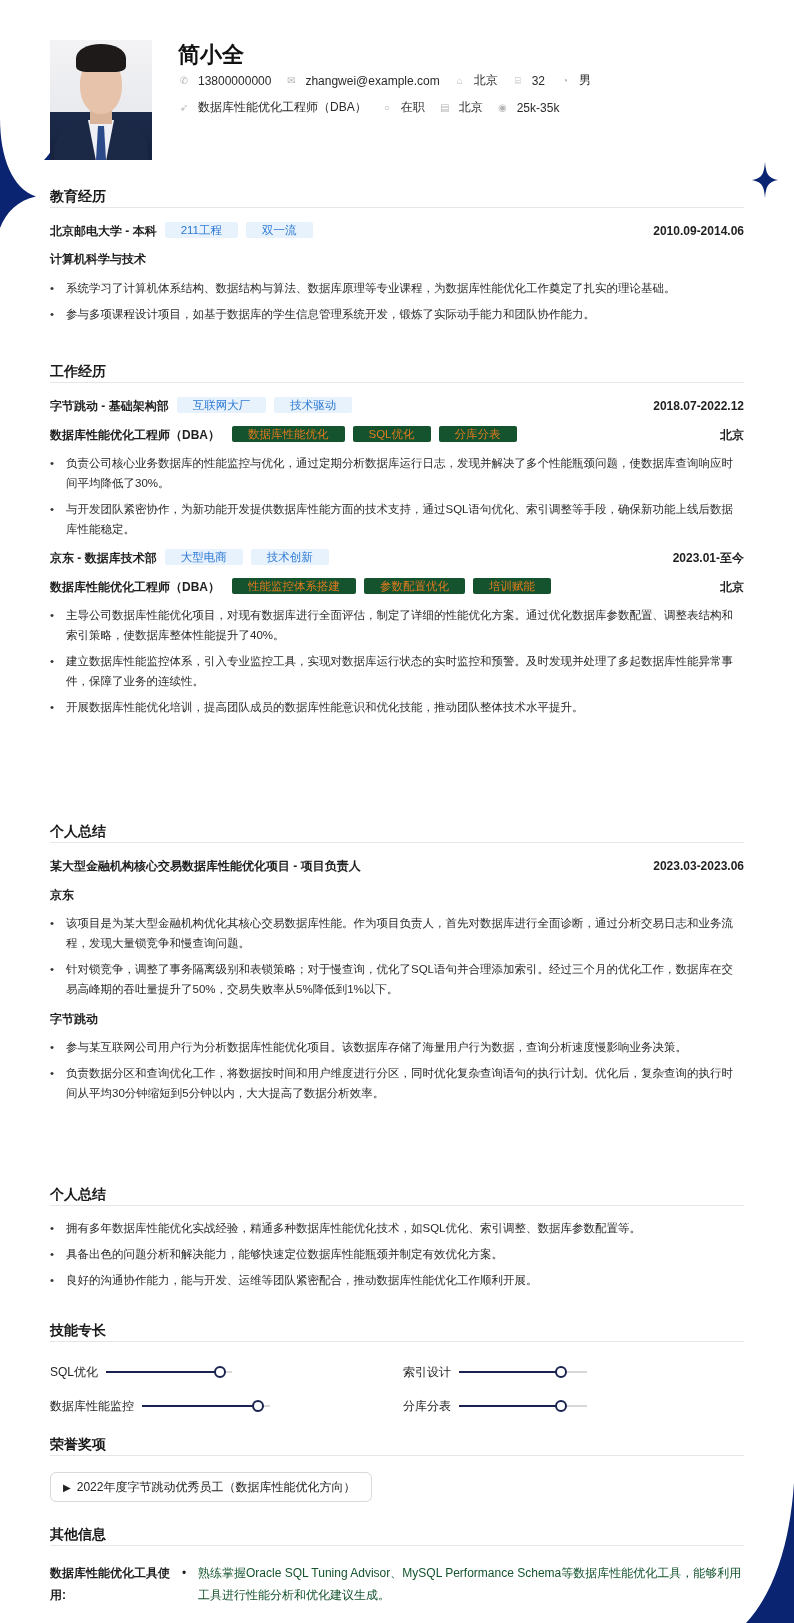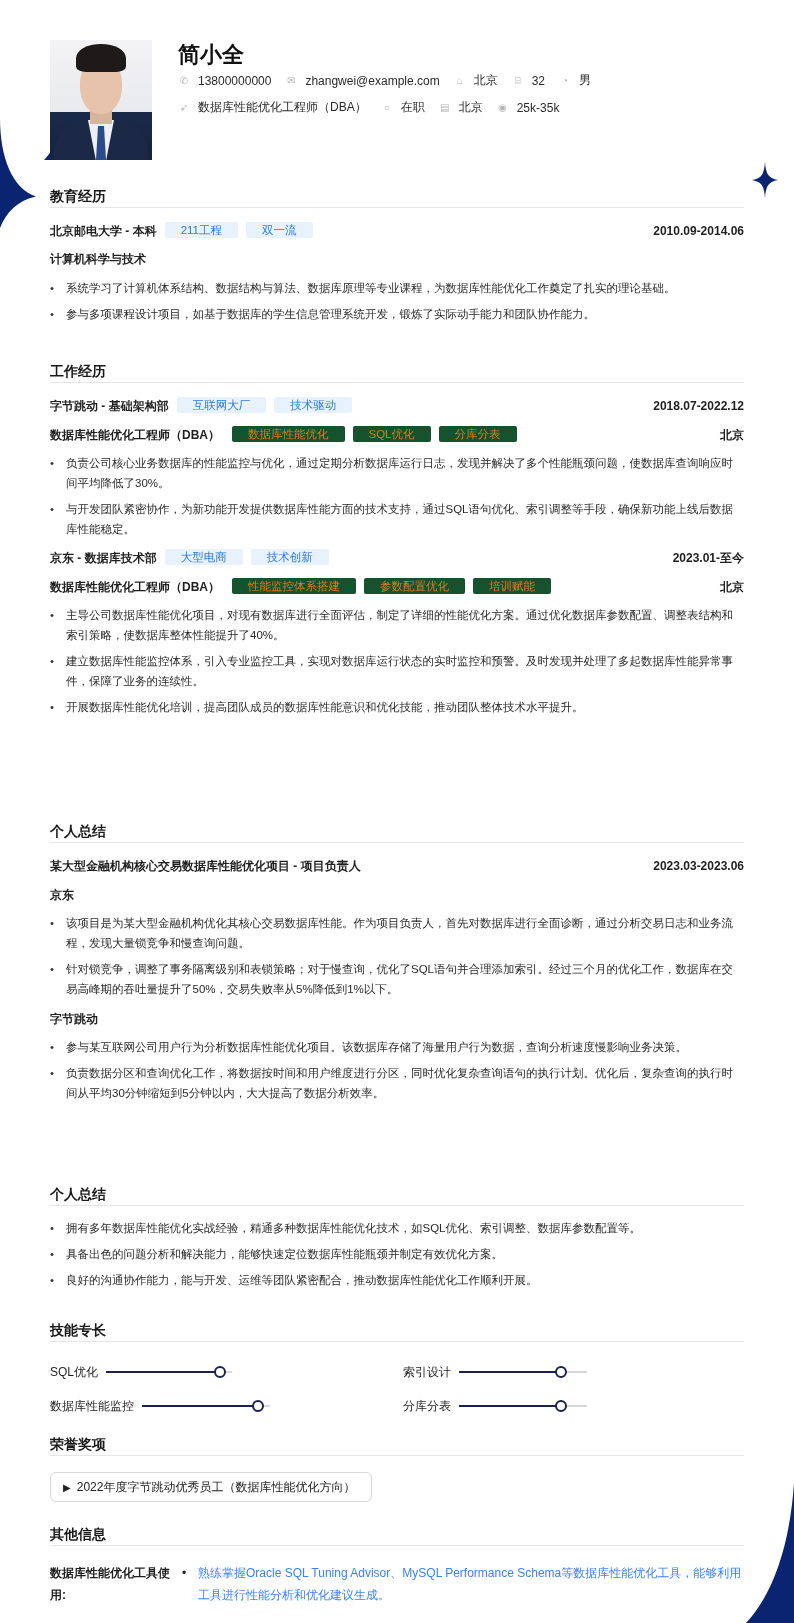--- a/index.html
+++ b/index.html
@@ -41,21 +41,21 @@
   .skill-bar { position: relative; height: 2px; background: #d8d8d8; margin-left: 8px; }
   .skill-fill { position: absolute; left: 0; top: 0; height: 2px; background: #1a2350; }
   .skill-knob { position: absolute; top: -5px; width: 12px; height: 12px; border: 2px solid #1a2350; background: #fff; border-radius: 50%; }
 
   .award { position: absolute; left: 50px; top: 1472px; width: 322px; height: 30px; border: 1px solid #d9d9d9; border-radius: 6px; display: flex; align-items: center; padding-left: 12px; font-size: 12px; color: #222; }
   .award .tri { font-size: 10px; margin-right: 6px; }
 
   .other { position: absolute; left: 50px; top: 1562px; width: 694px; display: flex; font-size: 12px; }
   .other .lbl { font-weight: bold; width: 132px; flex-shrink: 0; line-height: 22px; }
   .other .dot { width: 16px; flex-shrink: 0; line-height: 22px; }
-  .other .txt { line-height: 22px; color: #3b82f6; }
+  .other .txt { line-height: 22px; color: #14532d; }
 </style>
 </head>
 <body>
 
 <svg class="deco-tl" viewBox="0 0 100 140" style="left:0;top:118px;width:60px;height:110px;" preserveAspectRatio="none">
   <path d="M0,0 C0,50 20,90 60,100 C30,105 10,120 0,140 Z" fill="#0a2472"></path>
 </svg>
 <svg style="position:absolute;left:44px;top:130px;width:14px;height:30px;" viewBox="0 0 14 30">
   <path d="M14,0 L14,30 L0,30 C8,22 12,12 14,0 Z" fill="#0a2472"></path>
 </svg>

